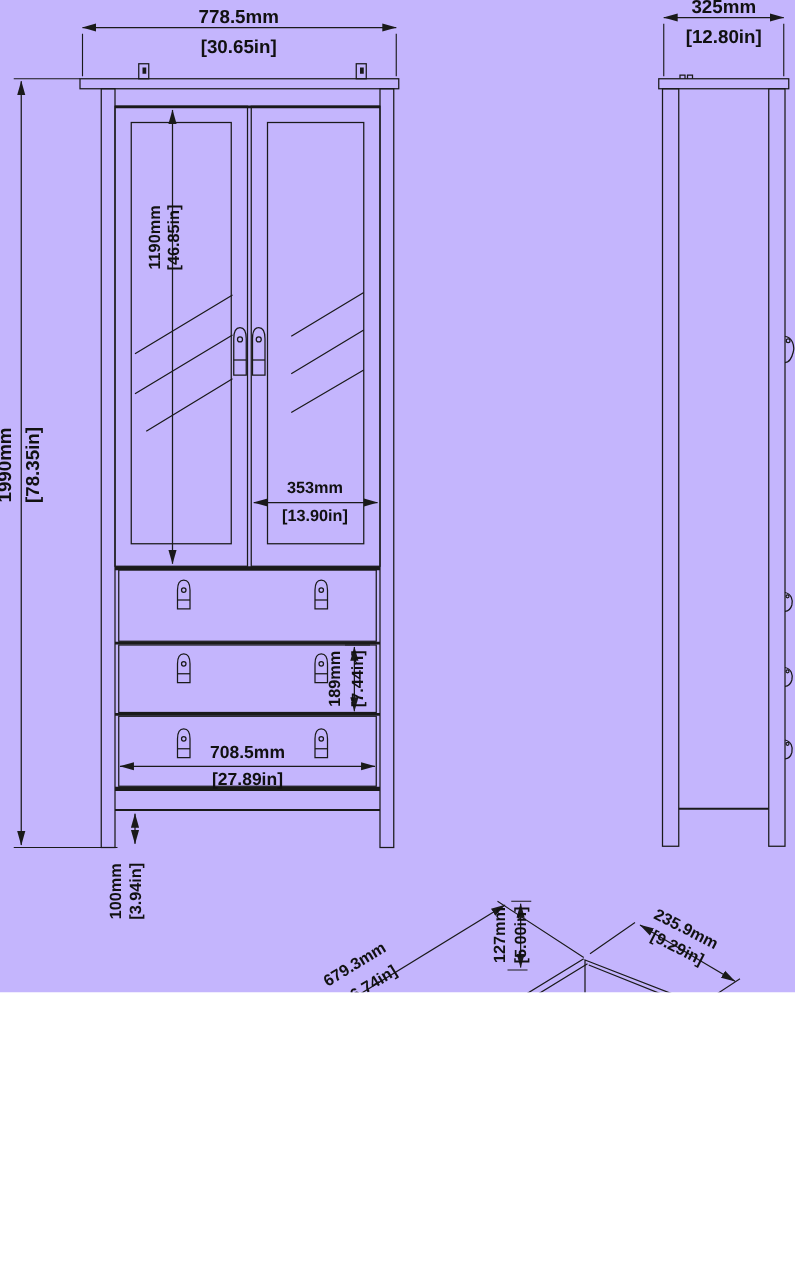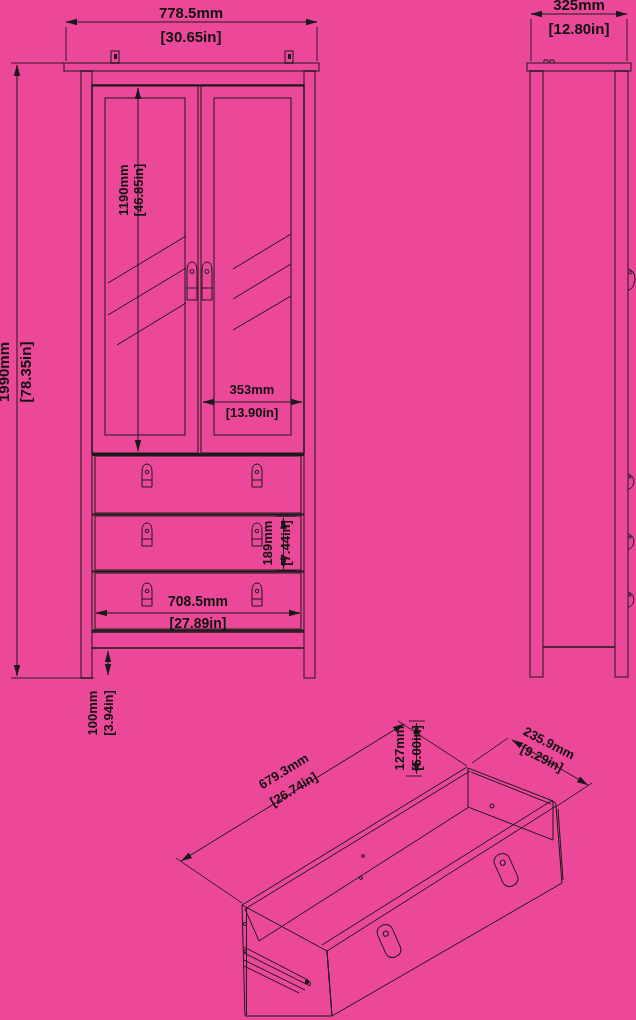--- a/index.html
+++ b/index.html
@@ -1,16 +1,16 @@
 <!DOCTYPE html>
 <html><head>
 <meta charset="utf-8">
 <style>
   html,body{margin:0;padding:0;background:#ffffff;}
-  .canvas{position:relative;width:636px;height:1020px;background:#ec4899;overflow:hidden;
+  .canvas{position:relative;width:636px;height:794px;background:#c4b5fd;overflow:hidden;
           font-family:"Liberation Sans",sans-serif;}
   svg{display:block;}
   .ln{stroke:#1a1a1a;stroke-width:1;fill:none;}
   .ln15{stroke:#1a1a1a;stroke-width:1.5;fill:none;}
   .ln2{stroke:#1a1a1a;stroke-width:2.2;fill:none;}
   .dim{stroke:#1a1a1a;stroke-width:1;fill:none;
        marker-start:url(#arw);marker-end:url(#arw);}
   .ext{stroke:#1a1a1a;stroke-width:0.9;fill:none;}
   .dot{fill:#1a1a1a;stroke:none;}
   text{fill:#111111;font-family:"Liberation Sans",sans-serif;}

